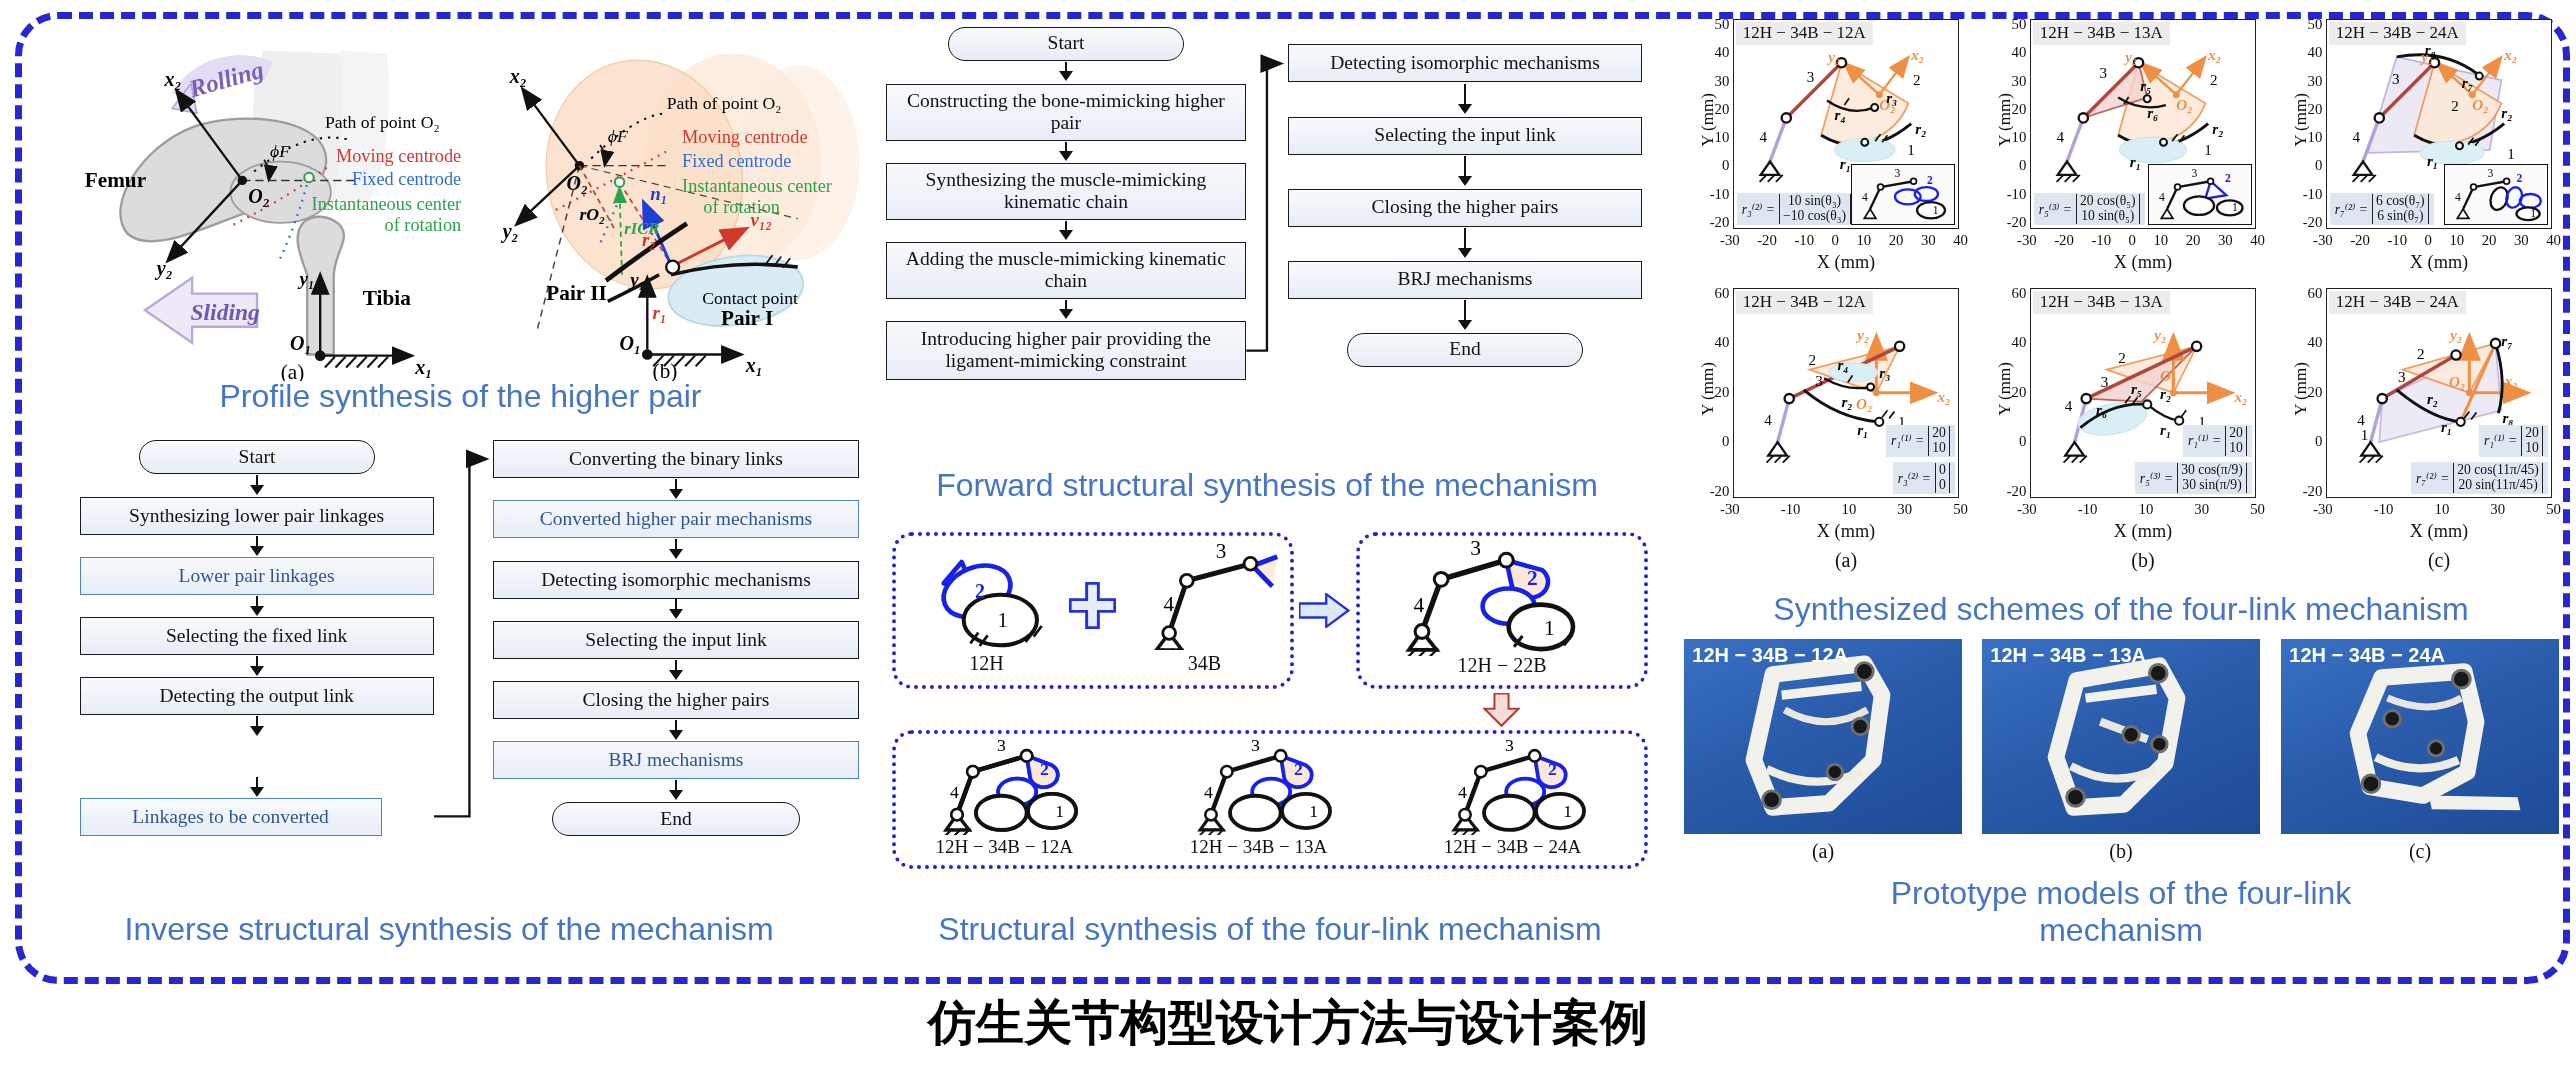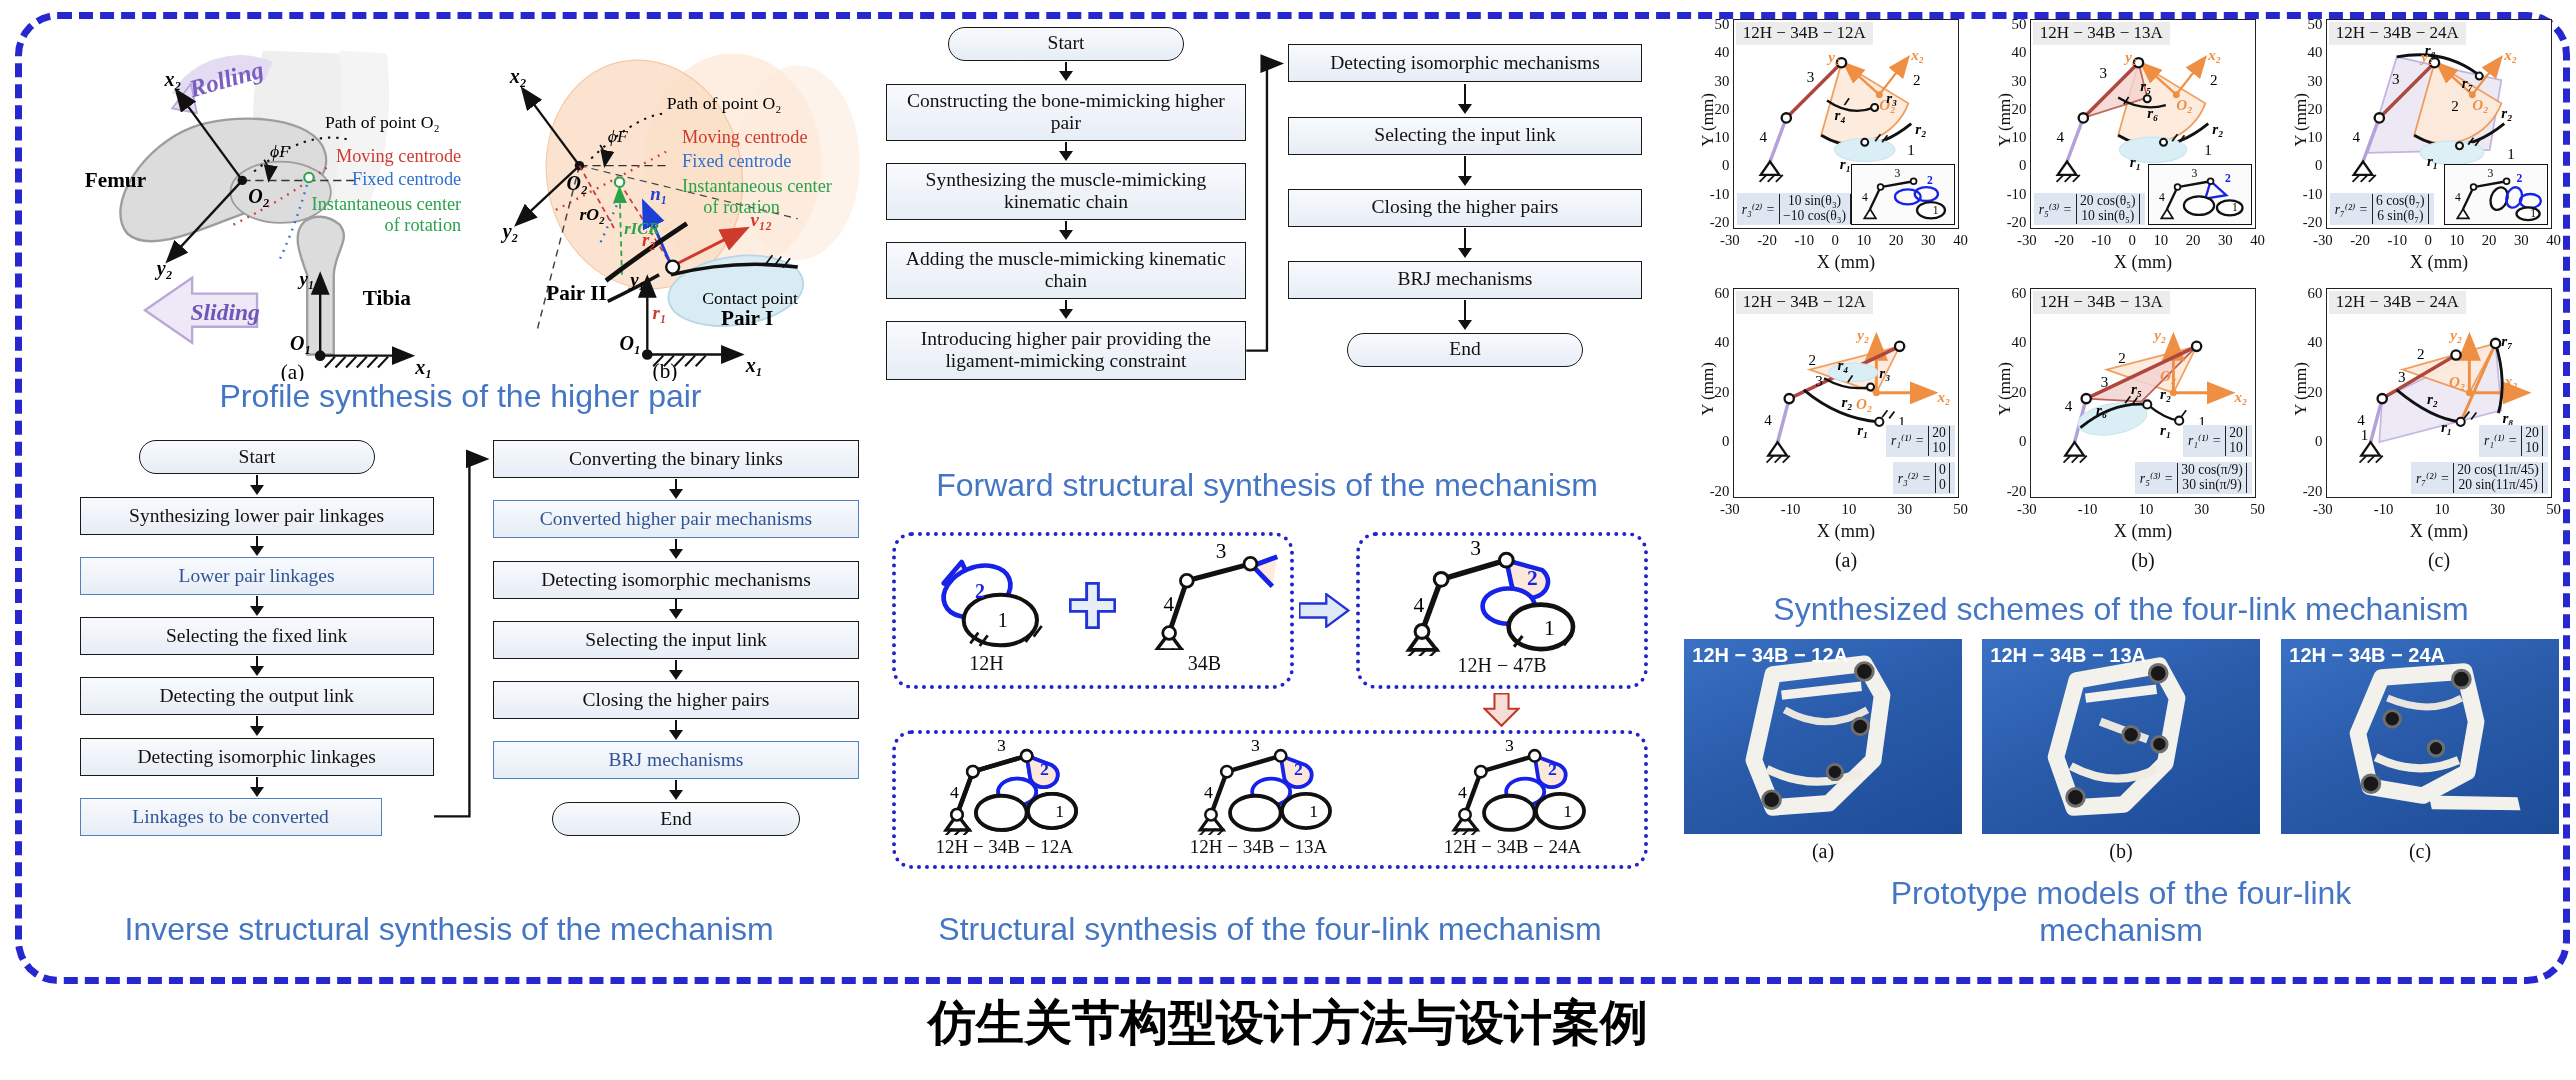--- a/index.html
+++ b/index.html
@@ -199,23 +199,20 @@
         <span>Synthesizing lower pair linkages</span>
       </div>
   <div class="fc-box fc-accent" style="left:23.6px;top:117px;width:354px;height:38px">
         <span>Lower pair linkages</span>
       </div>
   <div class="fc-box" style="left:23.6px;top:177px;width:354px;height:38px">
         <span>Selecting the fixed link</span>
       </div>
   <div class="fc-box" style="left:23.6px;top:237px;width:354px;height:38px">
         <span>Detecting the output link</span>
-      </div>
-  <div class="fc-box" style="left:23.6px;top:298px;width:354px;height:38px">
-        <span>Detecting isomorphic linkages</span>
       </div>
   <div class="fc-box fc-accent" style="left:23.6px;top:358px;width:302px;height:38px">
         <span>Linkages to be converted</span>
       </div>
   <div class="varrow" style="left:200px;top:35px;height:10.6px">
         <i></i>
       </div>
   <div class="varrow" style="left:200px;top:96px;height:10.6px">
         <i></i>
       </div>
@@ -396,21 +393,21 @@
           <line x1="240" y1="136" x2="251" y2="122"></line>
         </g>
     <circle cx="55" cy="118" r="9" fill="#fff" stroke="#111" stroke-width="4"></circle>
     <circle cx="80" cy="50" r="9" fill="#fff" stroke="#111" stroke-width="4"></circle>
     <circle cx="165" cy="25" r="9" fill="#fff" stroke="#111" stroke-width="4"></circle>
     <text x="44" y="92" font-size="28">4</text>
     <text x="118" y="18" font-size="28">3</text>
     <text x="192" y="58" fill="#1722e8" font-size="28" font-weight="bold">2</text>
     <text x="214" y="122" font-size="28">1</text>
   </svg>
-  <div class="mech-cap" style="left:470px;top:131px;width:292px">12H − 47B</div>
+  <div class="mech-cap" style="left:470px;top:131px;width:292px">12H − 22B</div>
   <svg class="abs" style="left:597px;top:170px" width="37" height="34" viewBox="0 0 60 58">
     <polygon points="18,1 42,1 42,27 59,27 30,56 1,27 18,27" fill="#f7ddd8" stroke="#c0392b" stroke-width="3.5"></polygon>
   </svg>
   <div class="dotted-box" style="left:5.9px;top:207px;width:756px;height:139px"></div>
   <svg class="abs" style="left:29.5px;top:217px" width="177" height="95" viewBox="0 0 260 150">
     <use href="#combo-sketch"></use>
     <g id="combo-sketch">
       <path d="M55 118 L38 142 L74 142 Z" fill="#fff" stroke="#111" stroke-width="5"></path>
       <g stroke="#111" stroke-width="3">
             <line x1="36" y1="152" x2="48" y2="140"></line>

